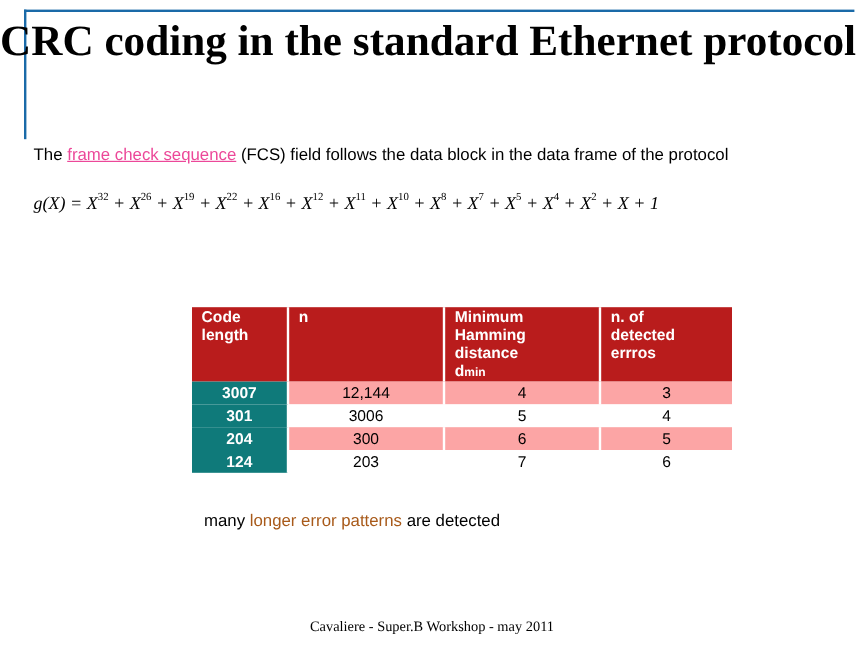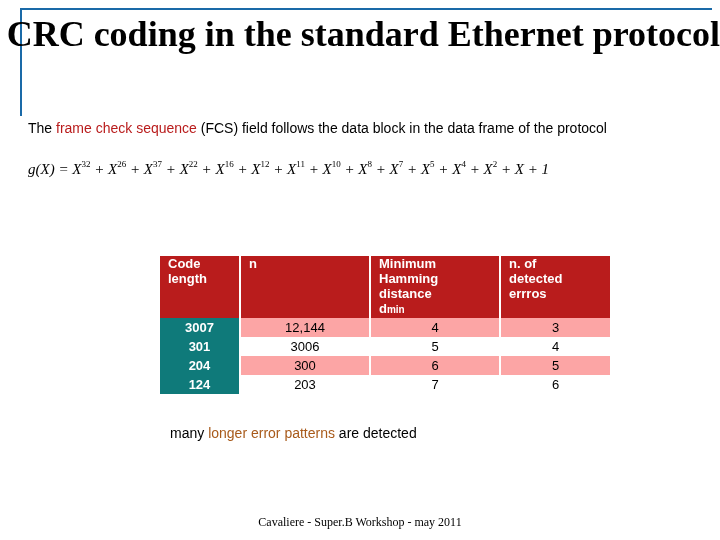--- a/index.html
+++ b/index.html
@@ -18,34 +18,34 @@
     right: 8px;
     height: 108px;
     border-left: 2px solid #1a6aa8;
     border-top: 2px solid #1a6aa8;
   }
   .title {
     position: absolute;
     top: 14px;
     left: 0;
     right: 0;
-    text-align: right;
+    text-align: left;
     font-family: "Times New Roman", Times, serif;
     font-size: 36px;
     line-height: 1.15;
     color: #000;
   }
   .content {
     position: absolute;
     top: 120px;
     left: 28px;
     right: 24px;
   }
   .p1 { font-size: 14px; color: #000; line-height: 1.25; margin-bottom: 22px; }
-  .t-fcs { color: #b91c1c; }
+  .t-fcs { color: #ec4899; text-decoration: underline; }
   .poly {
     font-family: "Times New Roman", Times, serif;
     font-style: italic;
     font-size: 15px;
     color: #000;
     margin-bottom: 24px;
     white-space: nowrap;
   }
   .poly sup { font-size: 9px; font-style: normal; position: relative; top: -1px; }
   .t-red { color: #a85a1a; }
@@ -111,21 +111,21 @@
 
 <div class="content">
 
   <p class="p1">
     <span>The </span><span class="t-fcs">frame check sequence</span><span> (FCS) field follows the data block in the data frame of the protocol</span>
   </p>
 
   <div class="poly">
     <span>g(X) = X</span><sup>32</sup>
     + X<sup>26</sup>
-    + X<sup>37</sup>
+    + X<sup>19</sup>
     + X<sup>22</sup>
     + X<sup>16</sup>
     + X<sup>12</sup>
     + X<sup>11</sup>
     + X<sup>10</sup>
     + X<sup>8</sup>
     + X<sup>7</sup>
     + X<sup>5</sup>
     + X<sup>4</sup>
     + X<sup>2</sup><span> + X + 1</span>

